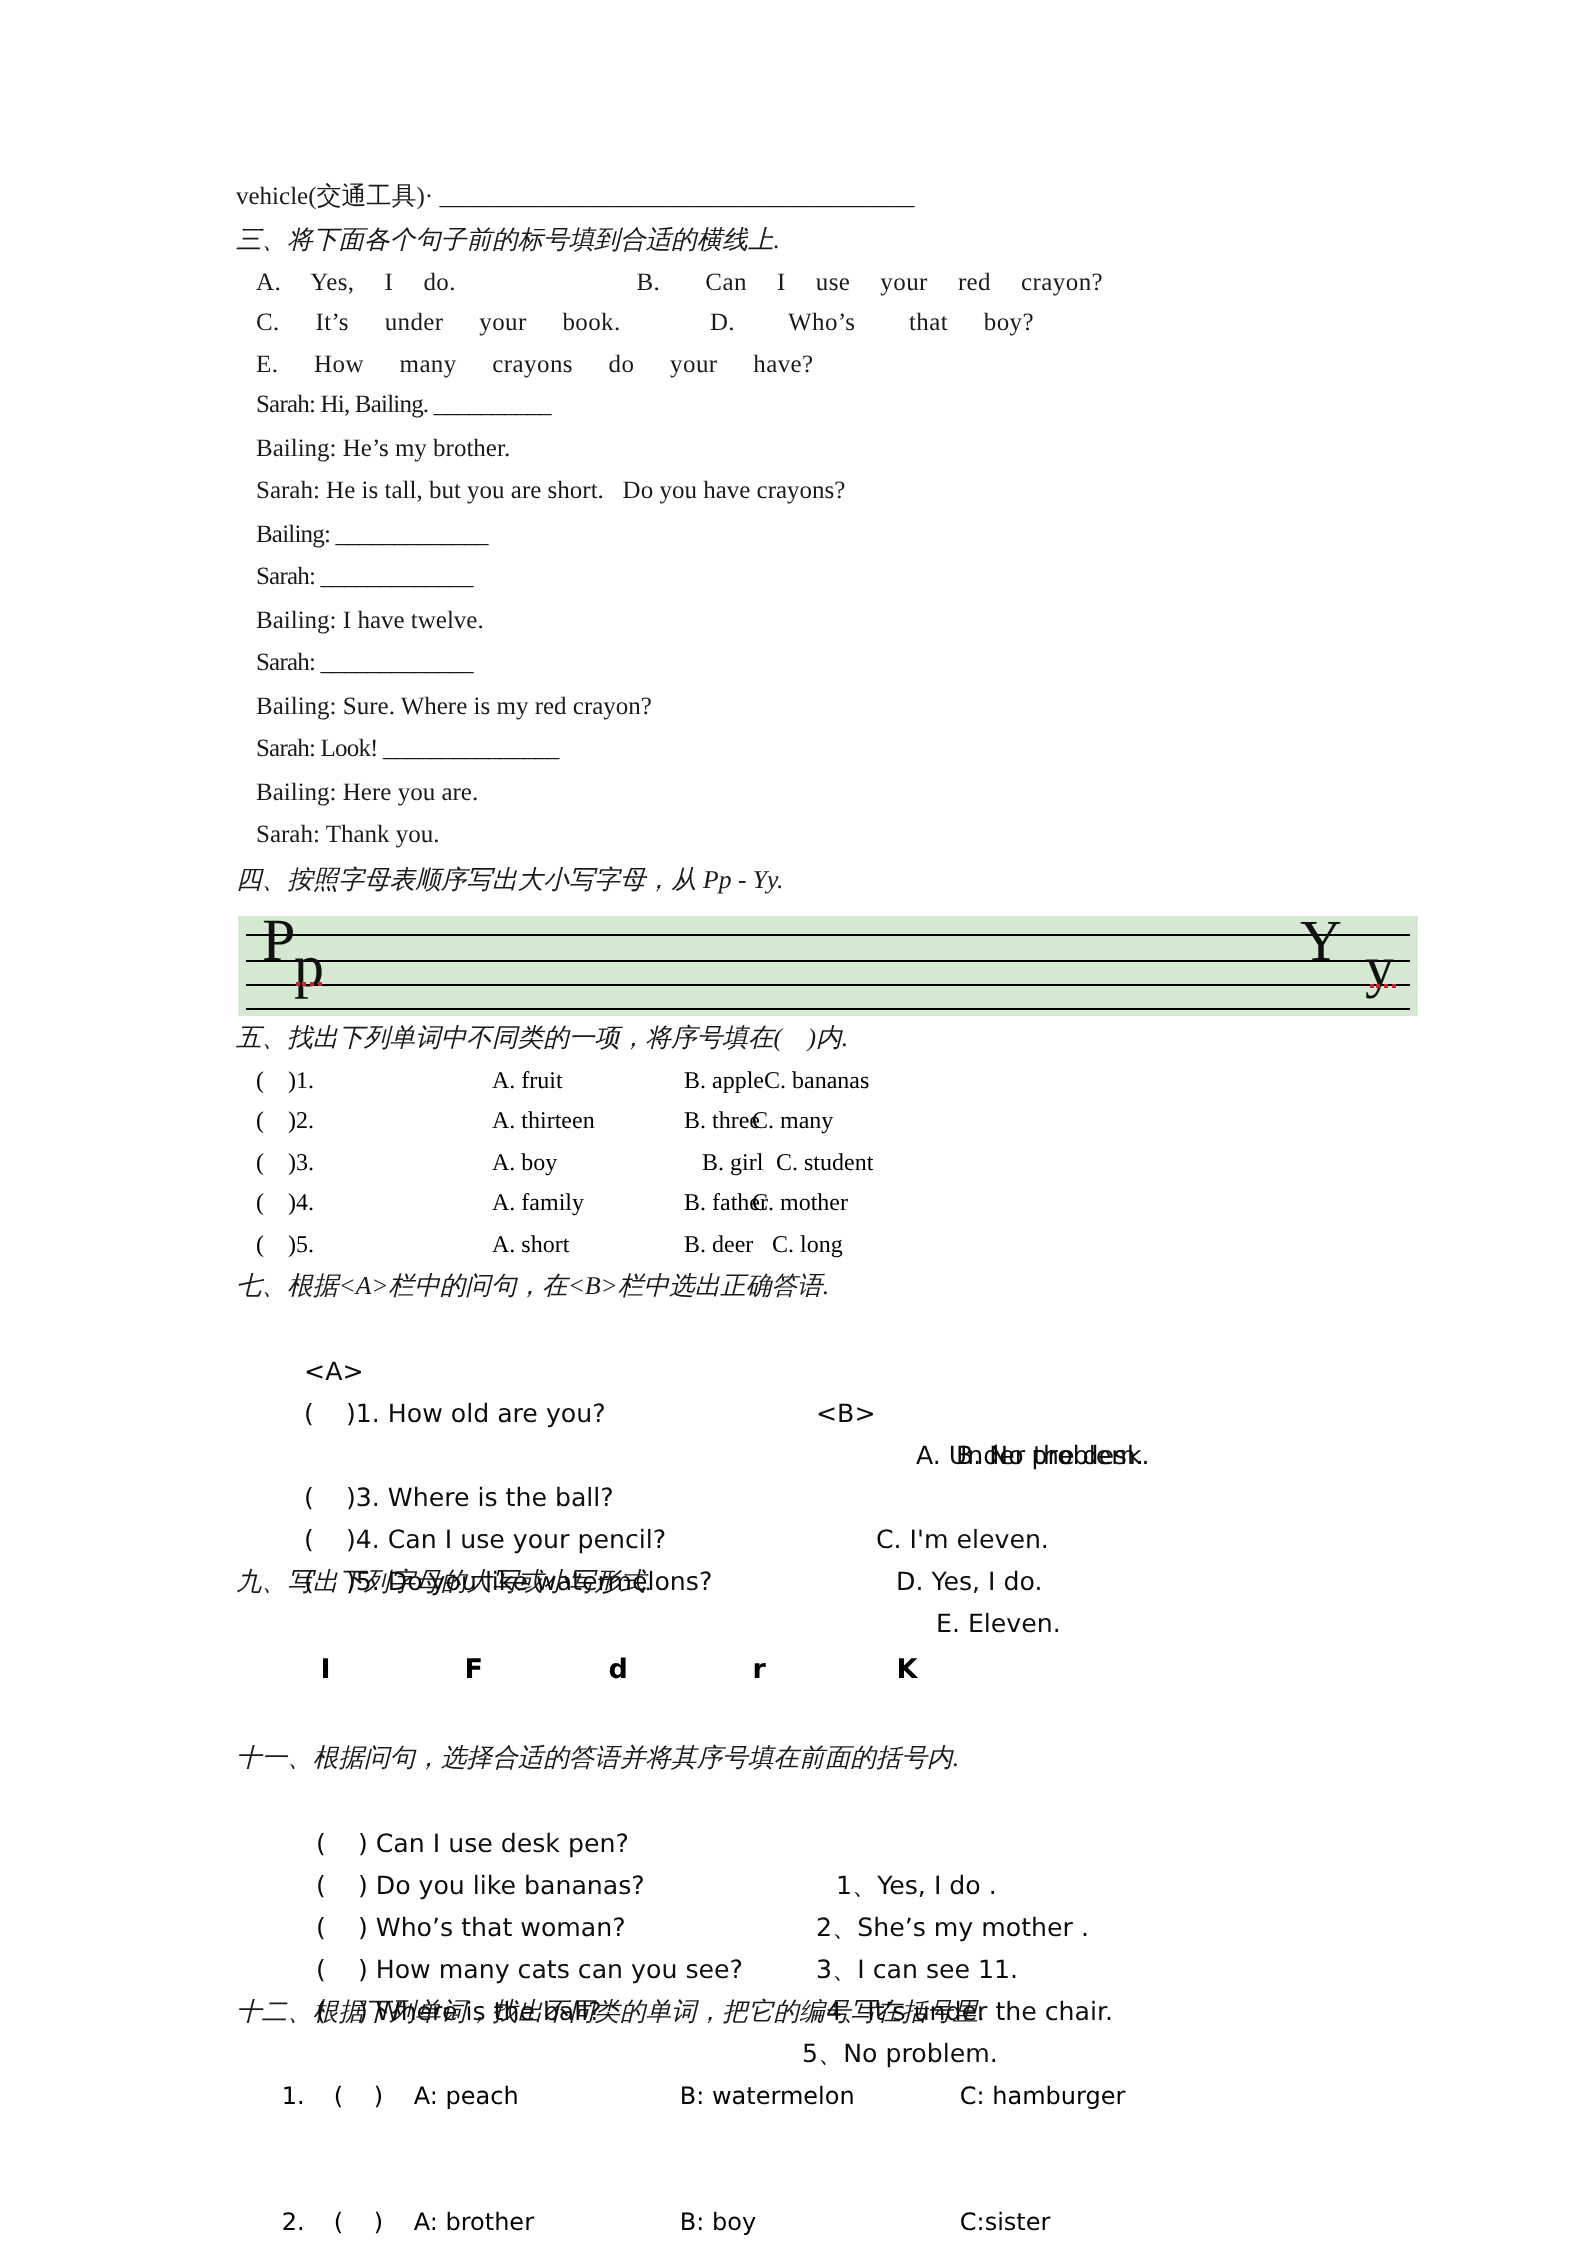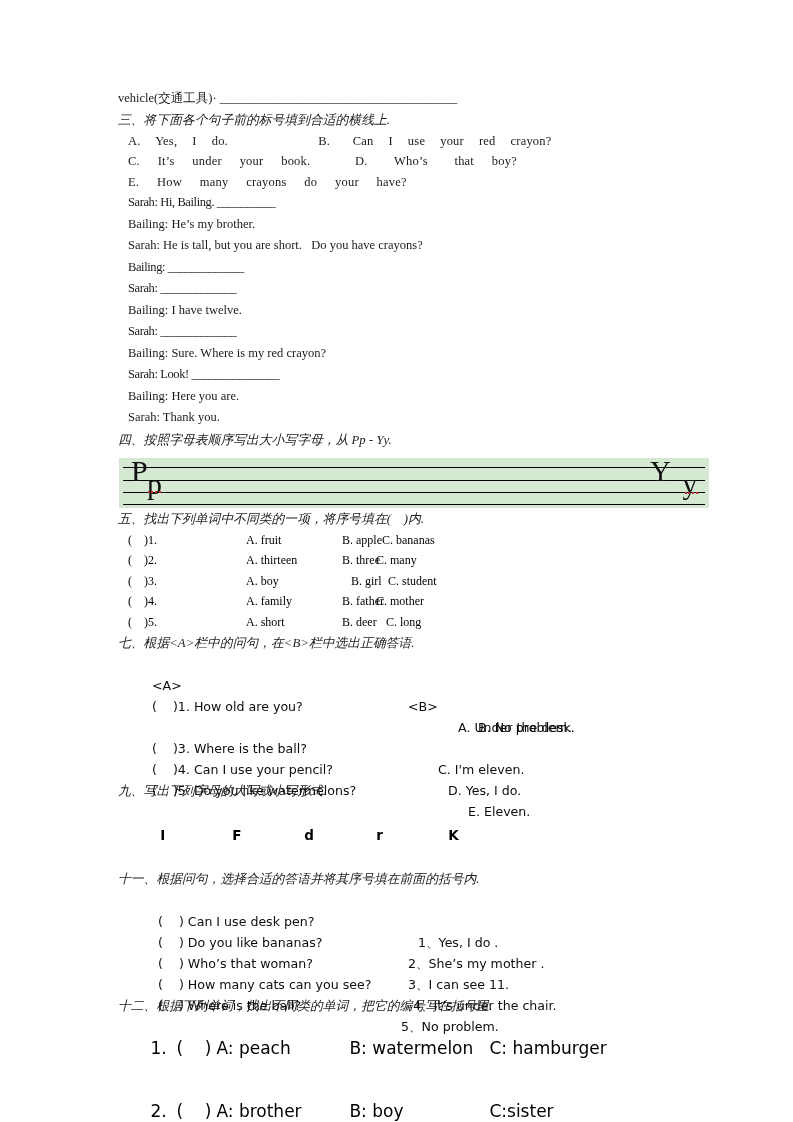--- a/index.html
+++ b/index.html
@@ -160,21 +160,21 @@
     position: relative;
     height: 21px;
     white-space: pre;
   }
   .s11-a { display: inline-block; }
   .s11-b { position: absolute; white-space: pre; }
 
   
   .s12-row {
     font-family: "DejaVu Sans", "Liberation Sans", sans-serif;
-    font-size: 17px;
+    font-size: 12px;
     line-height: 21px;
     white-space: pre;
   }
   .s12-n  { display: inline-block; width: 26px; }
   .s12-p  { display: inline-block; width: 40px; }
   .s12-a  { display: inline-block; width: 133px; }
   .s12-b  { display: inline-block; width: 140px; }
 </style>
 </head>
 <body>

